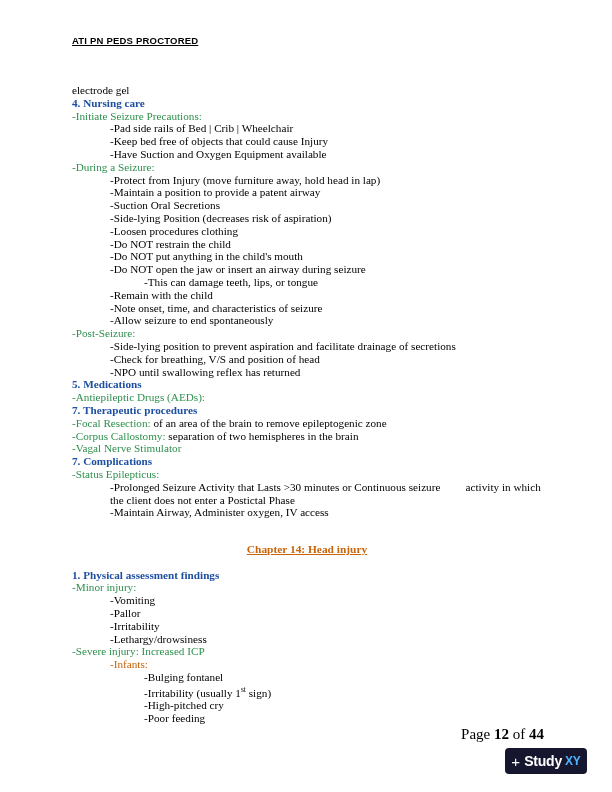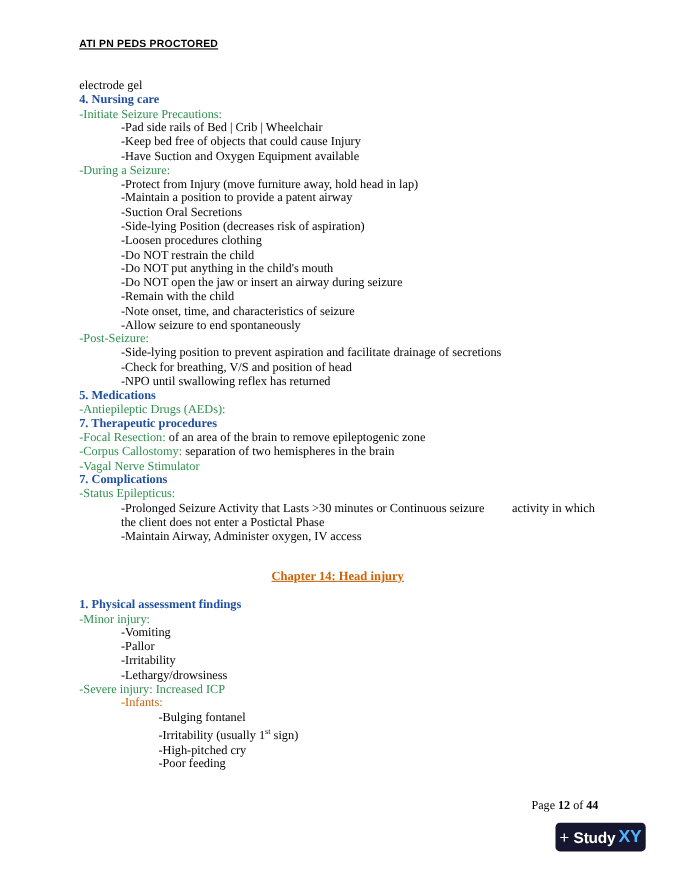--- a/index.html
+++ b/index.html
@@ -28,21 +28,21 @@
     font-family: "Liberation Sans", sans-serif;
     font-weight: bold;
     font-size: 9.5px;
     text-decoration: underline;
     letter-spacing: 0.2px;
     color: #000;
   }
   .body-area {
     position: absolute;
     left: 72px;
-    top: 72px;
+    top: 84px;
     width: 470px;
     font-size: 11.2px;
     line-height: 12.8px;
   }
   .ln {
     white-space: pre-wrap;
     margin: 0;
     padding: 0;
   }
   .blue { color: #1e4fa0; font-weight: bold; }
@@ -57,21 +57,21 @@
     text-decoration: underline;
     font-size: 11.4px;
     margin-top: 24px;
   }
   .gap { height: 12.8px; }
   sup { font-size: 7.5px; vertical-align: super; }
   .pagenum {
     position: absolute;
     right: 68px;
     top: 726px;
-    font-size: 11px;
+    font-size: 15px;
     font-family: "Liberation Serif", serif;
     color: #000;
   }
   .pagenum b { font-weight: bold; }
   .watermark {
     position: absolute;
     left: 505px;
     top: 748px;
     width: 82px;
     height: 26px;
@@ -93,21 +93,21 @@
     color: #ffffff;
     font-family: "Liberation Sans", sans-serif;
     font-weight: bold;
     font-size: 14px;
     letter-spacing: -0.2px;
   }
   .wm-xy {
     color: #4fb3ff;
     font-family: "Liberation Sans", sans-serif;
     font-weight: bold;
-    font-size: 16px;
+    font-size: 12px;
     letter-spacing: -0.2px;
   }
 </style>
 </head>
 <body>
 
 <div class="page">
 
   <div class="doc-header">ATI PN PEDS PROCTORED</div>
 
@@ -122,20 +122,21 @@
         <p class="ln i1"><span class="black">-Have Suction and Oxygen Equipment available</span></p>
         <p class="ln i0"><span class="green">-During a Seizure:</span></p>
         <p class="ln i1"><span class="black">-Protect from Injury (move furniture away, hold head in lap)</span></p>
         <p class="ln i1"><span class="black">-Maintain a position to provide a patent airway</span></p>
         <p class="ln i1"><span class="black">-Suction Oral Secretions</span></p>
         <p class="ln i1"><span class="black">-Side-lying Position (decreases risk of aspiration)</span></p>
         <p class="ln i1"><span class="black">-Loosen procedures clothing</span></p>
         <p class="ln i1"><span class="black">-Do NOT restrain the child</span></p>
         <p class="ln i1"><span class="black">-Do NOT put anything in the child's mouth</span></p>
         <p class="ln i1"><span class="black">-Do NOT open the jaw or insert an airway during seizure</span></p>
+        <p class="ln i2"><span class="black">-This can damage teeth, lips, or tongue</span></p>
         <p class="ln i1"><span class="black">-Remain with the child</span></p>
         <p class="ln i1"><span class="black">-Note onset, time, and characteristics of seizure</span></p>
         <p class="ln i1"><span class="black">-Allow seizure to end spontaneously</span></p>
         <p class="ln i0"><span class="green">-Post-Seizure:</span></p>
         <p class="ln i1"><span class="black">-Side-lying position to prevent aspiration and facilitate drainage of secretions</span></p>
         <p class="ln i1"><span class="black">-Check for breathing, V/S and position of head</span></p>
         <p class="ln i1"><span class="black">-NPO until swallowing reflex has returned</span></p>
         <p class="ln i0"><span class="blue">5. Medications</span></p>
         <p class="ln i0"><span class="green">-Antiepileptic Drugs (AEDs):</span></p>
         <p class="ln i0"><span class="blue">7. Therapeutic procedures</span></p>

